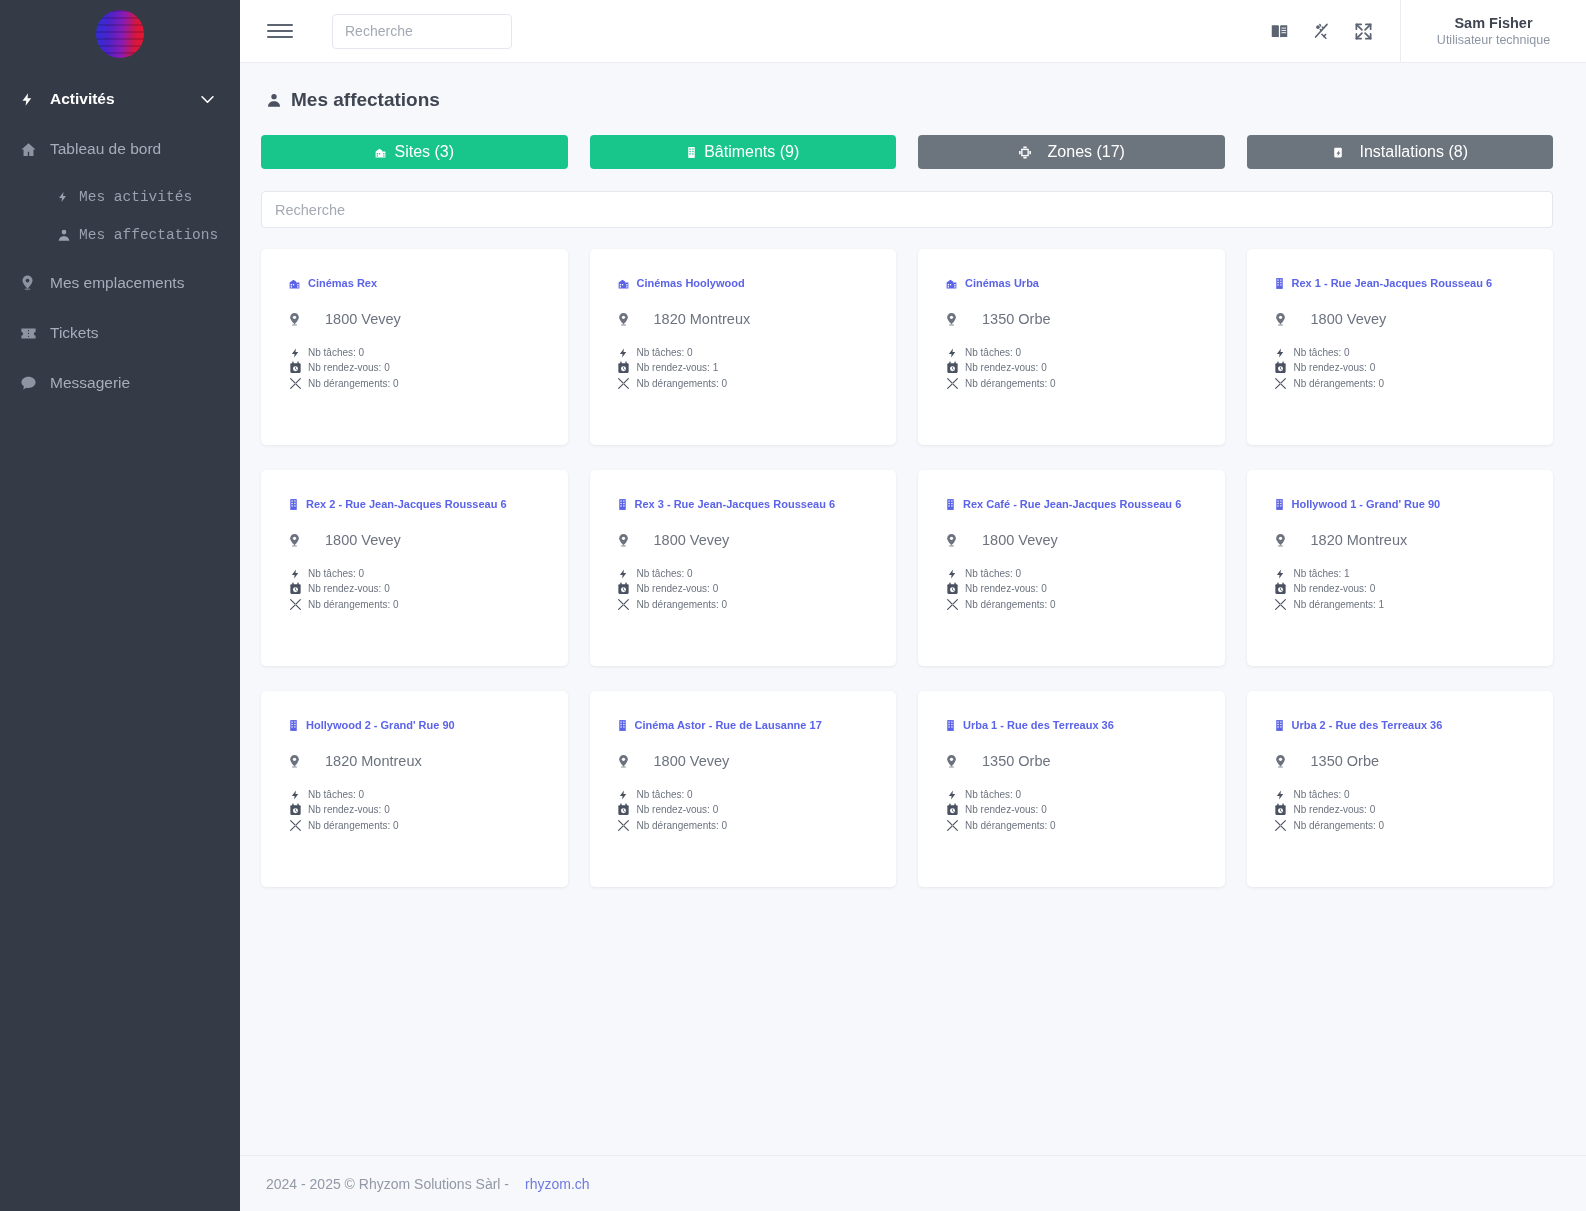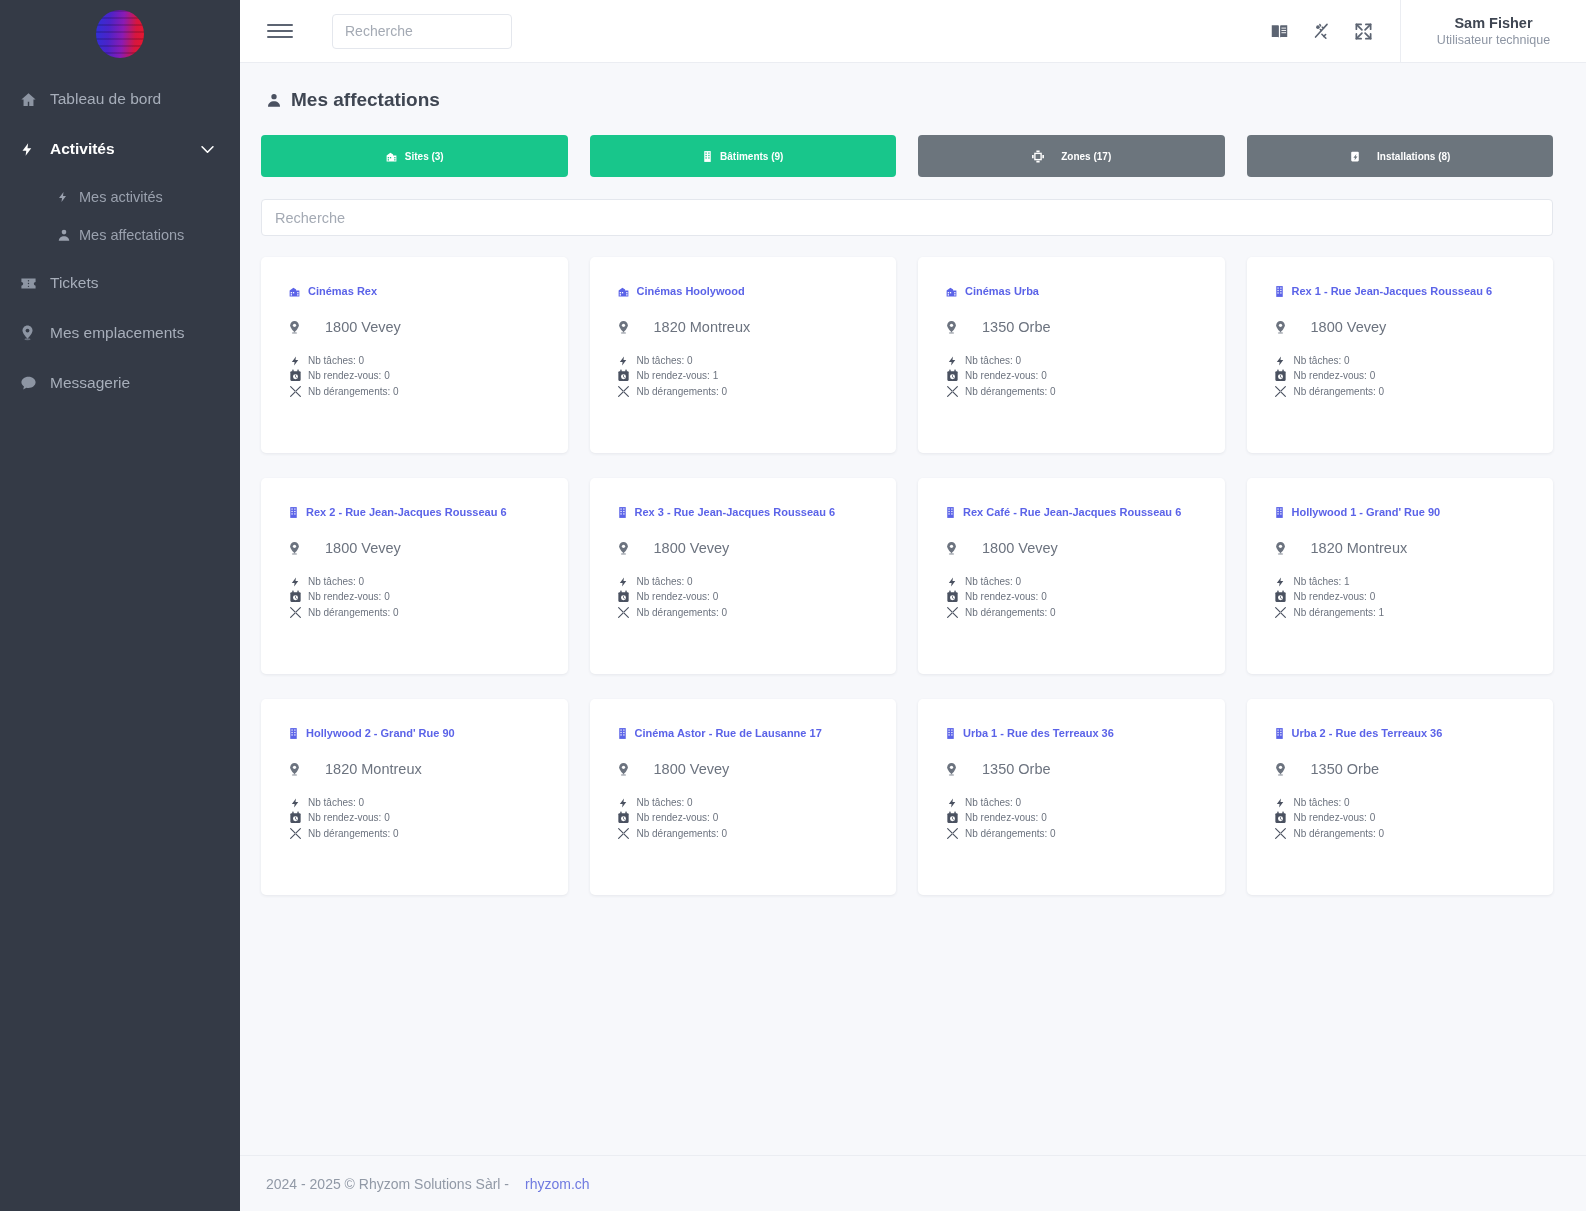--- a/index.html
+++ b/index.html
@@ -69,20 +69,21 @@
     line-height: 1;
   }
   .sub-item {
     display: flex;
     align-items: center;
     height: 38px;
     padding-left: 57px;
     color: #9aa1ae;
     font-size: 14.5px;
     cursor: pointer;
+    font-family: Liberation Mono, monospace;
   }
   .sub-item .nav-ico {
     width: 22px; flex: 0 0 22px;
     color: #9aa1ae;
     display: flex; align-items: center;
   }
   .sub-gap { height: 4px; }
 
   
   #main {
@@ -184,27 +185,27 @@
   #page-title .t-ico { color: #4a5160; display: flex; align-items: center; }
 
   
   #tabs {
     display: flex;
     gap: 22px;
     margin-bottom: 22px;
   }
   .tab-btn {
     flex: 1;
-    height: 42px;
+    height: 34px;
     border: none;
     border-radius: 4px;
     color: #ffffff;
-    font-size: 10px;
+    font-size: 16px;
     font-family: "Liberation Sans", sans-serif;
-    font-weight: bold;
+    font-weight: normal;
     display: flex;
     align-items: center;
     justify-content: center;
     gap: 7px;
     cursor: pointer;
   }
   .tab-btn.green { background: #18c68b; }
   .tab-btn.grey  { background: #6c757d; gap: 16px; }
 
   
@@ -286,43 +287,43 @@
 </head>
 <body>
 
 <aside id="sidebar">
   <div id="logo-wrap">
     <div class="logo-circle"></div>
   </div>
 
   <nav id="nav">
 
-    <div class="nav-item">
-      <span class="nav-ico">
-        <svg width="17" height="17" viewBox="0 0 24 24" fill="currentColor">
-            <path d="M12 3L2 12h3v9h6v-6h2v6h6v-9h3z"></path>
-          </svg>
-      </span>
-      <span class="nav-label">Tableau de bord</span>
-    </div>
-
     <div class="nav-item active">
       <span class="nav-ico">
         <svg width="15" height="17" viewBox="0 0 24 24" fill="currentColor">
             <path d="M13 2L4 14h6l-1 8 9-12h-6z"></path>
           </svg>
       </span>
       <span class="nav-label">Activités</span>
       <span class="chevron">
         <svg width="13" height="9" viewBox="0 0 24 16" fill="none" stroke="currentColor" stroke-width="3" stroke-linecap="round" stroke-linejoin="round">
             <path d="M2 3l10 10L22 3"></path>
           </svg>
       </span>
     </div>
 
+    <div class="nav-item">
+      <span class="nav-ico">
+        <svg width="17" height="17" viewBox="0 0 24 24" fill="currentColor">
+            <path d="M12 3L2 12h3v9h6v-6h2v6h6v-9h3z"></path>
+          </svg>
+      </span>
+      <span class="nav-label">Tableau de bord</span>
+    </div>
+
     <div class="sub-gap"></div>
 
     <div class="sub-item">
       <span class="nav-ico">
         <svg width="12" height="14" viewBox="0 0 24 24" fill="currentColor">
             <path d="M13 2L4 14h6l-1 8 9-12h-6z"></path>
           </svg>
       </span>
       <span>Mes activités</span>
     </div>
@@ -331,42 +332,42 @@
       <span class="nav-ico">
         <svg width="14" height="14" viewBox="0 0 24 24" fill="currentColor">
             <circle cx="12" cy="7" r="4"></circle>
             <path d="M3 22c0-5 4-8 9-8s9 3 9 8z"></path>
           </svg>
       </span>
       <span>Mes affectations</span>
     </div>
 
     <div class="sub-gap"></div>
+
+    <div class="nav-item">
+      <span class="nav-ico">
+        <svg width="15" height="18" viewBox="0 0 24 26" fill="currentColor">
+            <path d="M12 1C7.6 1 4 4.6 4 9c0 5.5 8 13 8 13s8-7.5 8-13c0-4.4-3.6-8-8-8z"></path>
+            <circle cx="12" cy="9" r="3" fill="#343a46"></circle>
+            <ellipse cx="12" cy="23" rx="5" ry="1.6" opacity="0.6"></ellipse>
+          </svg>
+      </span>
+      <span class="nav-label">Mes emplacements</span>
+    </div>
 
     <div class="nav-item">
       <span class="nav-ico">
         <svg width="17" height="15" viewBox="0 0 24 20" fill="currentColor">
             <path d="M2 3h20v5a2.5 2.5 0 000 5v4H2v-4a2.5 2.5 0 000-5V3z"></path>
             <circle cx="12" cy="6" r="1" fill="#343a46"></circle>
             <circle cx="12" cy="10" r="1" fill="#343a46"></circle>
             <circle cx="12" cy="14" r="1" fill="#343a46"></circle>
           </svg>
       </span>
       <span class="nav-label">Tickets</span>
-    </div>
-
-    <div class="nav-item">
-      <span class="nav-ico">
-        <svg width="15" height="18" viewBox="0 0 24 26" fill="currentColor">
-            <path d="M12 1C7.6 1 4 4.6 4 9c0 5.5 8 13 8 13s8-7.5 8-13c0-4.4-3.6-8-8-8z"></path>
-            <circle cx="12" cy="9" r="3" fill="#343a46"></circle>
-            <ellipse cx="12" cy="23" rx="5" ry="1.6" opacity="0.6"></ellipse>
-          </svg>
-      </span>
-      <span class="nav-label">Mes emplacements</span>
     </div>
 
     <div class="nav-item">
       <span class="nav-ico">
         <svg width="17" height="16" viewBox="0 0 24 22" fill="currentColor">
             <path d="M12 2C6.2 2 2 5.8 2 10c0 2.4 1.4 4.5 3.6 5.9L4.5 20l4.6-2.3c.9.2 1.9.3 2.9.3 5.8 0 10-3.8 10-8S17.8 2 12 2z"></path>
           </svg>
       </span>
       <span class="nav-label">Messagerie</span>
     </div>

